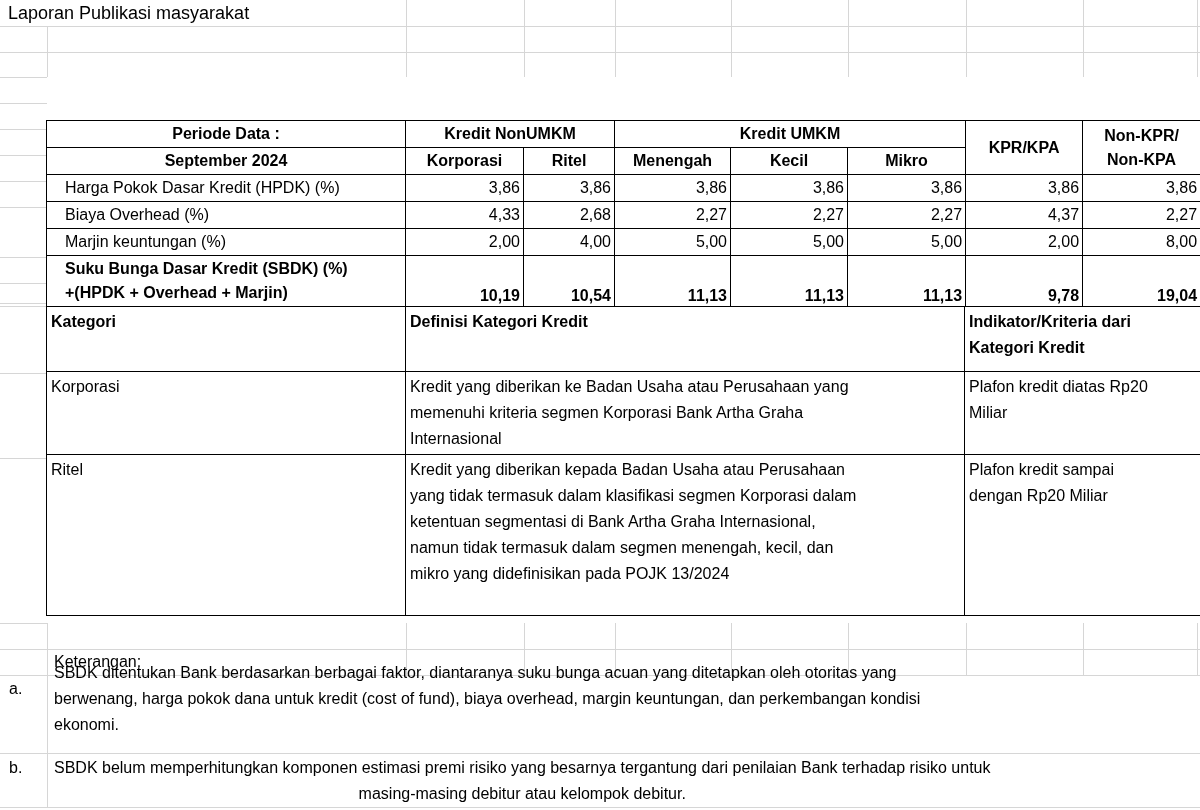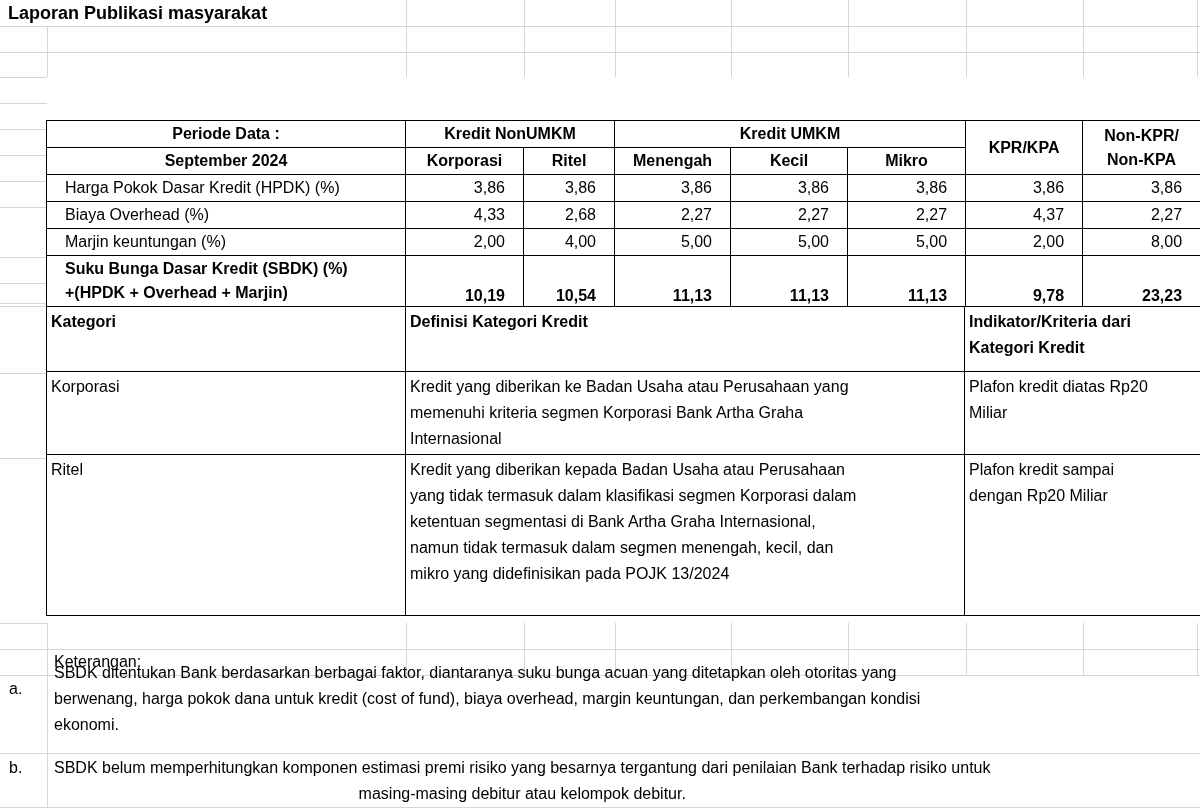--- a/index.html
+++ b/index.html
@@ -8,33 +8,33 @@
     background:#ffffff; color:#000000;
     font-family:"Liberation Sans", sans-serif;
     font-size:16px; overflow:hidden;
   }
   
   .glh{position:absolute;height:1px;background:#d6d6d6;}
   .glv{position:absolute;width:1px;background:#d6d6d6;}
 
   .title{
     position:absolute; left:8px; top:0; height:27px; line-height:27px;
-    font-size:18px; font-weight:bold; white-space:nowrap;
+    font-size:18px; font-weight:normal; white-space:nowrap;
   }
 
   table{border-collapse:collapse; table-layout:fixed; position:absolute; background:#ffffff;}
   td{border:1.5px solid #000000; font-size:16px; overflow:hidden;}
 
   
   .t1{left:46px; top:76px; width:1154px;margin-top:44px;}
   .t1 td{height:24px;}
   .t1 tr.tall td{height:47px;}
   .hdr{text-align:center; font-weight:bold;}
   .lbl{text-align:left; padding-left:18px;}
-  .num{text-align:right; padding-right:18px;}
+  .num{text-align:right; padding-right:3px;}
   .bold{font-weight:bold;}
   .bot{vertical-align:bottom; padding-bottom:1px;}
   .pre{white-space:pre; line-height:24px;}
 
   
   .t2{left:46px; top:306px; width:1154px;}
   .t2 td{vertical-align:top; padding:2px 4px; line-height:26px; white-space:pre;}
   .t2 tr.h td{height:60px; font-weight:bold;}
   .t2 tr.r1 td{height:78px;}
   .t2 tr.r2 td{height:156px;}
@@ -159,21 +159,21 @@
     </tr>
     <tr class="tall">
       <td class="lbl bold pre">Suku Bunga Dasar Kredit (SBDK) (%)
 +(HPDK + Overhead + Marjin)</td>
       <td class="num bold bot">10,19</td>
       <td class="num bold bot">10,54</td>
       <td class="num bold bot">11,13</td>
       <td class="num bold bot">11,13</td>
       <td class="num bold bot">11,13</td>
       <td class="num bold bot">9,78</td>
-      <td class="num bold bot">23,23</td>
+      <td class="num bold bot">19,04</td>
     </tr>
   </tbody>
     </table>
 
   <table class="t2">
     <colgroup>
       <col style="width:359px">
         <col style="width:559px">
         <col style="width:236px">
     </colgroup>

